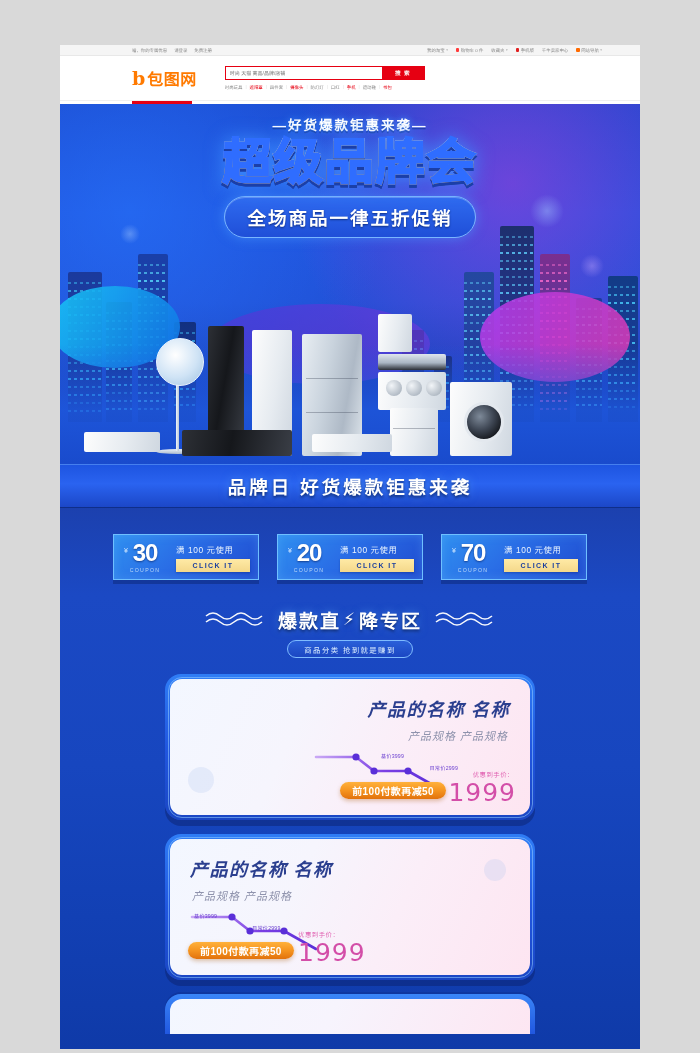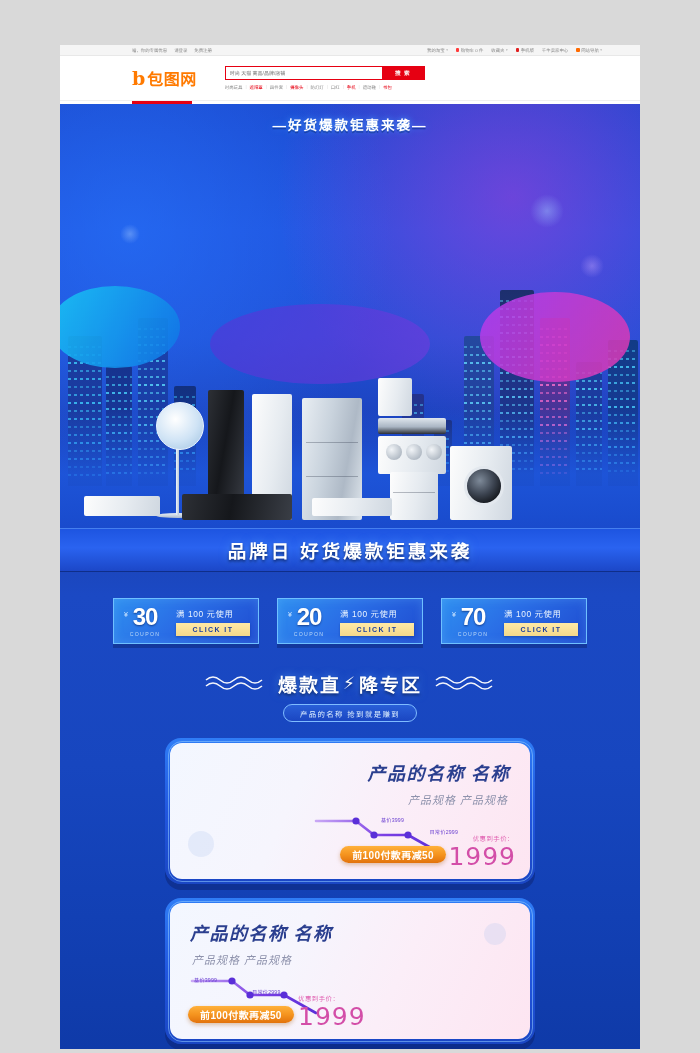--- a/index.html
+++ b/index.html
@@ -62,21 +62,21 @@
   .tm-badge{display:inline-block;width:6px;height:4.5px;background:#d1107a;border-radius:1px;margin-right:1px;}
   .gr-badge{display:inline-block;width:6px;height:4.5px;background:#18a058;border-radius:1px;margin-right:1px;}
 
   
   .promo{
     position:absolute;left:60px;top:104px;width:580px;height:945px;overflow:hidden;
     background:linear-gradient(180deg,#1a52d6 0%,#2a5fe0 6%,#1f48c9 14%,#2540b8 22%,#20379f 30%,#1c3ea8 40%,#1b49c4 52%,#1746bf 70%,#1240b4 86%,#0f3aa8 100%);
   }
 
   
-  .hero{position:relative;height:424px;overflow:hidden;}
+  .hero{position:relative;height:360px;overflow:hidden;}
   .hero-sky{
     position:absolute;inset:0;
     background:
       radial-gradient(circle at 78% 22%, rgba(170,60,220,.55) 0%, rgba(120,40,190,0) 42%),
       radial-gradient(circle at 12% 30%, rgba(40,120,255,.55) 0%, rgba(30,80,220,0) 45%),
       linear-gradient(180deg,#1b49cf 0%,#1f52dd 30%,#2050d6 55%,#1b3fb8 80%,#1b46c2 100%);
   }
   .bokeh{position:absolute;border-radius:50%;pointer-events:none;}
   
   .skyline{position:absolute;left:0;right:0;bottom:42px;height:210px;}
@@ -547,20 +547,22 @@
       <div class="blob" style="left:150px;top:200px;width:220px;height:80px;background:linear-gradient(120deg,#5b2fd6,#7a3ae0);opacity:.55;"></div>
 
       <div class="bokeh" style="left:470px;top:90px;width:34px;height:34px;background:radial-gradient(circle,rgba(160,200,255,.45),rgba(160,200,255,0) 70%);"></div>
       <div class="bokeh" style="left:520px;top:150px;width:24px;height:24px;background:radial-gradient(circle,rgba(200,170,255,.4),rgba(200,170,255,0) 70%);"></div>
       <div class="bokeh" style="left:60px;top:120px;width:20px;height:20px;background:radial-gradient(circle,rgba(190,220,255,.35),rgba(190,220,255,0) 70%);"></div>
 
       <div class="hero-glow"></div>
 
       <div class="hero-text">
         <div class="kicker">—好货爆款钜惠来袭—</div>
+        <div class="hero-title">超级品牌会</div>
+        <div><span class="hero-sub">全场商品一律五折促销</span></div>
       </div>
 
       <div class="appliances" id="appliances">
           <div class="fan-base" style="left: 96px; bottom: 2px; width: 44px;"></div>
           <div class="fan-pole" style="left: 116px; bottom: 5px; height: 72px;"></div>
           <div class="fan-head" style="left: 96px; bottom: 70px; width: 48px; height: 48px;"></div>
           <div class="ap dark" style="left: 148px; bottom: 0px; width: 36px; height: 130px;"></div>
           <div class="ap white" style="left: 192px; bottom: 0px; width: 40px; height: 126px;"></div>
           <div class="ap fridge" style="left: 242px; bottom: 0px; width: 60px; height: 122px;">
             <div class="ap-line" style="top: 36%;"></div>
@@ -636,21 +638,21 @@
           <span class="sec-title">
             <span>爆款直</span>
             <span class="bolt">⚡</span>
             <span>降专区</span>
           </span>
           <svg class="wave" width="62" height="18" viewBox="0 0 62 18">
             <path d="M2 5 Q9 -1 16 5 T30 5 T44 5 T58 5" fill="none" stroke="#ffffff" stroke-width="1.6"></path>
             <path d="M2 11 Q9 5 16 11 T30 11 T44 11 T58 11" fill="none" stroke="#ffffff" stroke-width="1.6"></path>
           </svg>
         </div>
-        <span class="sec-sub">产品的名称 抢到就是赚到</span>
+        <span class="sec-sub">商品分类 抢到就是赚到</span>
       </div>
 
       <div class="cards">
 
         <div class="card-outer">
           <div class="card right">
             <div class="ph-bubble" style="left:18px;bottom:22px;width:26px;height:26px;"></div>
             <div class="pname" style="right:20px;">产品的名称 名称</div>
             <div class="pspec" style="right:22px;">产品规格 产品规格</div>
 

